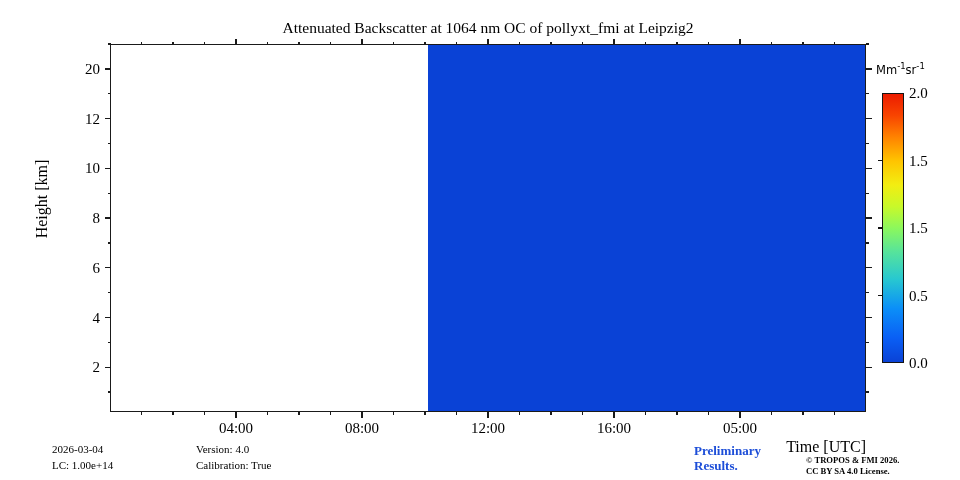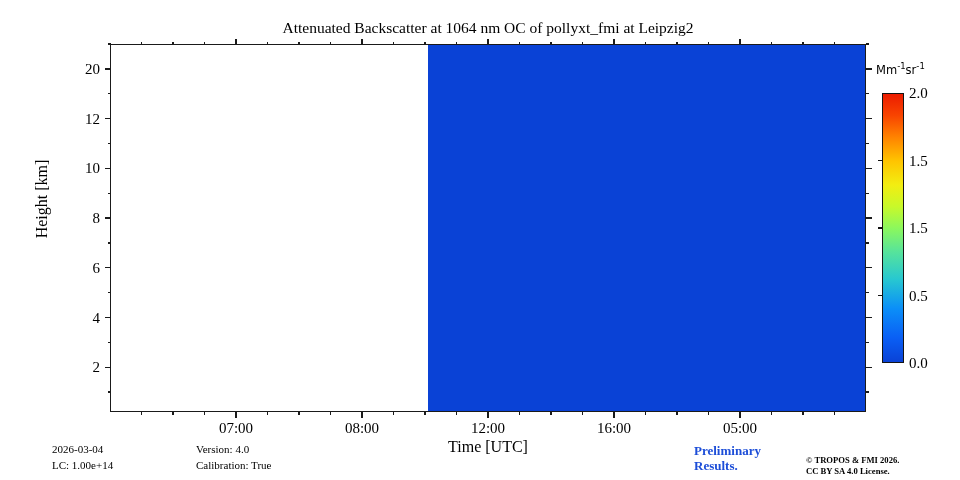--- a/index.html
+++ b/index.html
@@ -89,21 +89,21 @@
     white-space: nowrap;
     color: #000;
   }
 
   
   #xlabel {
     position: absolute;
     left: 110px;
     top: 438px;
     width: 756px;
-    text-align: center;
+    text-align: right;
     font-size: 16px;
     color: #000;
   }
   #ylabel {
     position: absolute;
     left: -38px;
     top: 190px;
     width: 160px;
     text-align: center;
     font-size: 16px;
@@ -269,21 +269,21 @@
       <div class="tick xtick-minor" style="left: 707.85px; top: 411.5px;"></div>
       <div class="tick xtick-minor" style="left: 707.85px; top: 41.5px;"></div>
       <div class="tick xtick-major" style="left: 739.35px; top: 411.5px;"></div>
       <div class="tick xtick-major" style="left: 739.35px; top: 39px;"></div>
       <div class="tick xtick-minor" style="left: 770.85px; top: 411.5px;"></div>
       <div class="tick xtick-minor" style="left: 770.85px; top: 41.5px;"></div>
       <div class="tick xtick-minor" style="left: 802.35px; top: 411.5px;"></div>
       <div class="tick xtick-minor" style="left: 802.35px; top: 41.5px;"></div>
       <div class="tick xtick-minor" style="left: 833.85px; top: 411.5px;"></div>
       <div class="tick xtick-minor" style="left: 833.85px; top: 41.5px;"></div>
-      <div class="xticklabel" style="left: 236px; top: 420px;">07:00</div>
+      <div class="xticklabel" style="left: 236px; top: 420px;">04:00</div>
       <div class="xticklabel" style="left: 362px; top: 420px;">08:00</div>
       <div class="xticklabel" style="left: 488px; top: 420px;">12:00</div>
       <div class="xticklabel" style="left: 614px; top: 420px;">16:00</div>
       <div class="xticklabel" style="left: 740px; top: 420px;">05:00</div>
       <div class="tick ytick-minor" style="left: 107.5px; top: 391.458px;"></div>
       <div class="tick ytick-minor" style="left: 865.5px; top: 391.458px;"></div>
       <div class="tick ytick-major" style="left: 105px; top: 366.593px;"></div>
       <div class="tick ytick-major" style="left: 865.5px; top: 366.593px;"></div>
       <div class="tick ytick-minor" style="left: 107.5px; top: 341.728px;"></div>
       <div class="tick ytick-minor" style="left: 865.5px; top: 341.728px;"></div>

